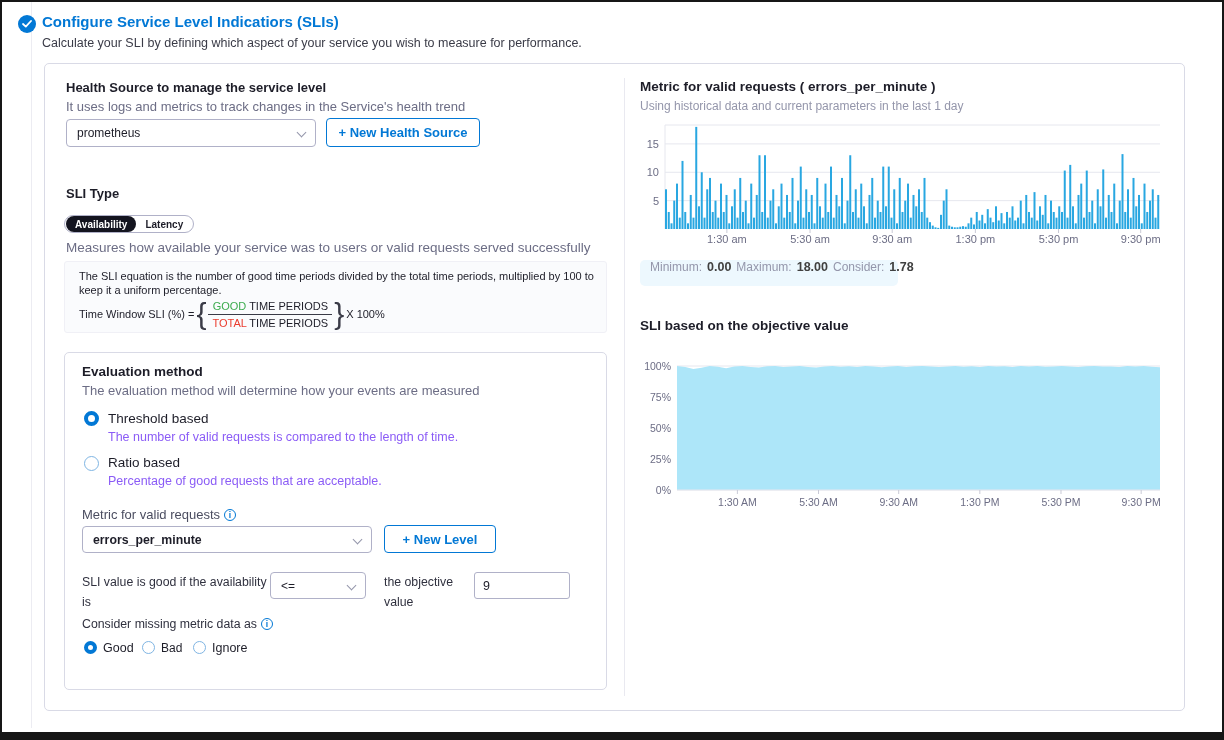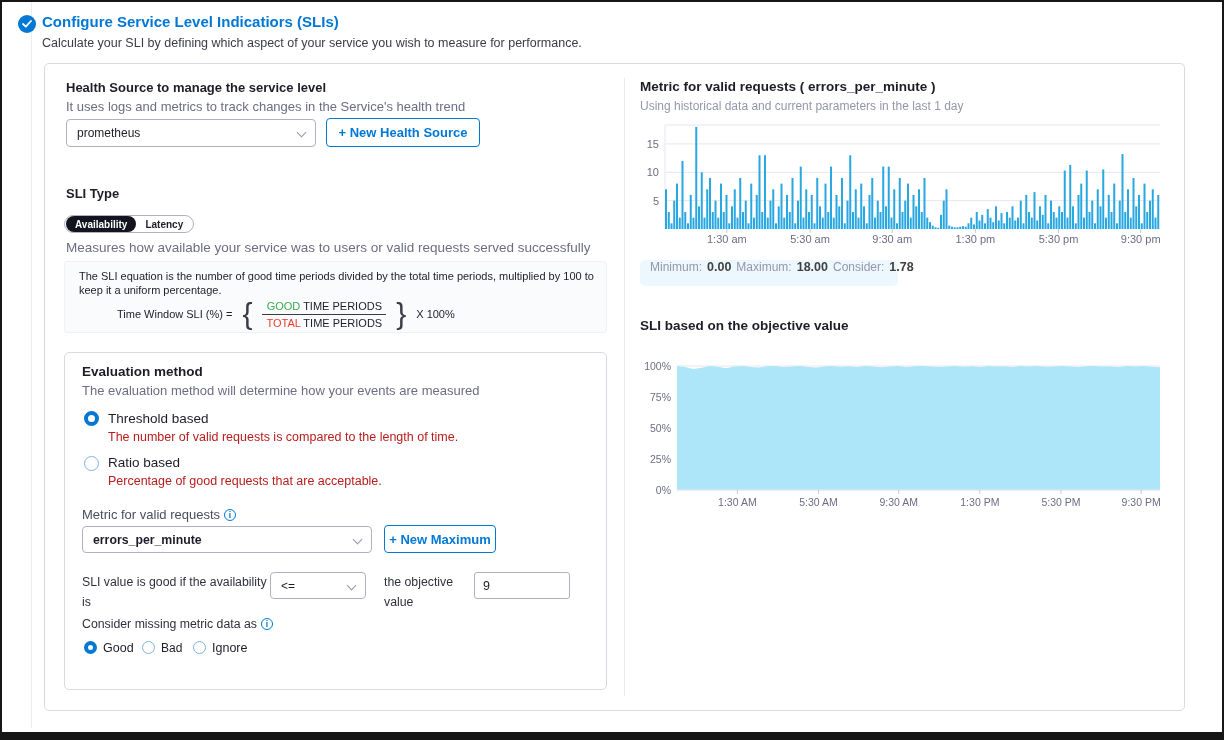--- a/index.html
+++ b/index.html
@@ -35,34 +35,34 @@
     cursor:pointer;
   }
   .pill-group { position:absolute; left:62px; top:213px; height:18px; display:inline-flex; align-items:center;
     border:1px solid #b0b1c8; border-radius:10px; background:#fff; padding:1px; }
   .pill { font-size:10px; font-weight:bold; padding:0 9px; height:16px; display:flex; align-items:center; border-radius:9px; color:#1d1d28; }
   .pill.sel { background:#13141f; color:#fff; }
   .eq-box { position:absolute; left:62px; top:259px; width:543px; height:72px;
     background:#fafbfd; border:1px solid #f0f0f6; border-radius:3px; font-size:11px; color:#1d1d28; }
   .eq-line1 { position:absolute; left:14px; top:8px;text-align:right; }
   .eq-line2 { position:absolute; left:14px; top:22px; }
-  .eq-row { position:absolute; left:14px; top:36px; height:32px; display:flex; align-items:center; gap:10px;margin-left:38px; }
+  .eq-row { position:absolute; left:14px; top:36px; height:32px; display:flex; align-items:center; gap:2px; }
   .brace { font-size:30px; font-weight:200; color:#3a3b47; line-height:30px; }
   .frac { text-align:center; }
   .frac .num { border-bottom:1px solid #3a3b47; padding:0 4px 2px 4px; }
   .frac .den { padding:2px 4px 0 4px; }
   .card { position:absolute; left:62px; top:350px; width:543px; height:338px;
     border:1px solid #d9dae6; border-radius:5px; background:#fff; }
   .radio { width:15px; height:15px; border-radius:50%; display:inline-block; position:absolute; background:#fff; }
   .radio.off { border:1.5px solid #7fb5e3; }
   .radio.on { border:4.5px solid #0278d5; }
   .radio.sm { width:13px; height:13px; }
   .radio.sm.on { border:4px solid #0278d5; }
   .radio-label { font-size:13.5px; color:#1d1d28; position:absolute; }
-  .radio-desc { font-size:12.5px; color:#b91c1c; position:absolute; }
+  .radio-desc { font-size:12.5px; color:#8b5cf6; position:absolute; }
   .info-icon { display:inline-block; width:12px; height:12px; border:1px solid #0278d5; border-radius:50%;
     color:#0278d5; font-size:8.5px; line-height:10px; text-align:center; font-weight:bold; vertical-align:1px; margin-left:4px; }
   .field-label { font-size:13px; color:#4b4d60; position:absolute; }
   .cond-text { font-size:12.3px; color:#30313f; line-height:20px; position:absolute; }
   .obj-input { position:absolute; left:472px; top:570px; width:96px; height:27px;
     border:1px solid #b0b1c8; border-radius:3px; font-size:12.5px; color:#1d1d28;
     padding:0 8px; font-family:"Liberation Sans", sans-serif; }
   .stats-badge { position:absolute; left:638px; top:258px; height:26px; width:258px;
     background:#edf8fe; border-radius:5px; display:flex; align-items:flex-start; padding:0 10px; gap:5px; }
   .stats-badge .lbl { font-size:12px; color:#9496ab; }
@@ -129,21 +129,21 @@
   <div class="radio-label z" style="left:106px;top:453px;">Ratio based</div>
   <div class="radio-desc z" style="left:106px;top:472px;">Percentage of good requests that are acceptable.</div>
 
   <div class="field-label z" style="left:80px;top:505px;">
     <span>Metric for valid requests</span><span class="info-icon">i</span>
   </div>
   <div class="select z" style="left:80px;top:524px;width:290px;height:27px;">
     <span style="font-weight:bold;font-size:12.3px;">errors_per_minute</span>
     <span class="chev" style="top:9px;"></span>
   </div>
-  <div class="btn-outline z" style="left:382px;top:523px;width:112px;height:28px;">+ New Maximum</div>
+  <div class="btn-outline z" style="left:382px;top:523px;width:112px;height:28px;">+ New Level</div>
 
   <div class="cond-text z" style="left:80px;top:570px;width:192px;">SLI value is good if the availability is</div>
   <div class="select z" style="left:268px;top:570px;width:96px;height:27px;">
     <span>&lt;=</span>
     <span class="chev" style="top:9px;"></span>
   </div>
   <div class="cond-text z" style="left:382px;top:570px;width:84px;">the objective value</div>
   <input class="obj-input z" value="9" style="">
 
   <div class="cond-text z" style="left:80px;top:612px;">

